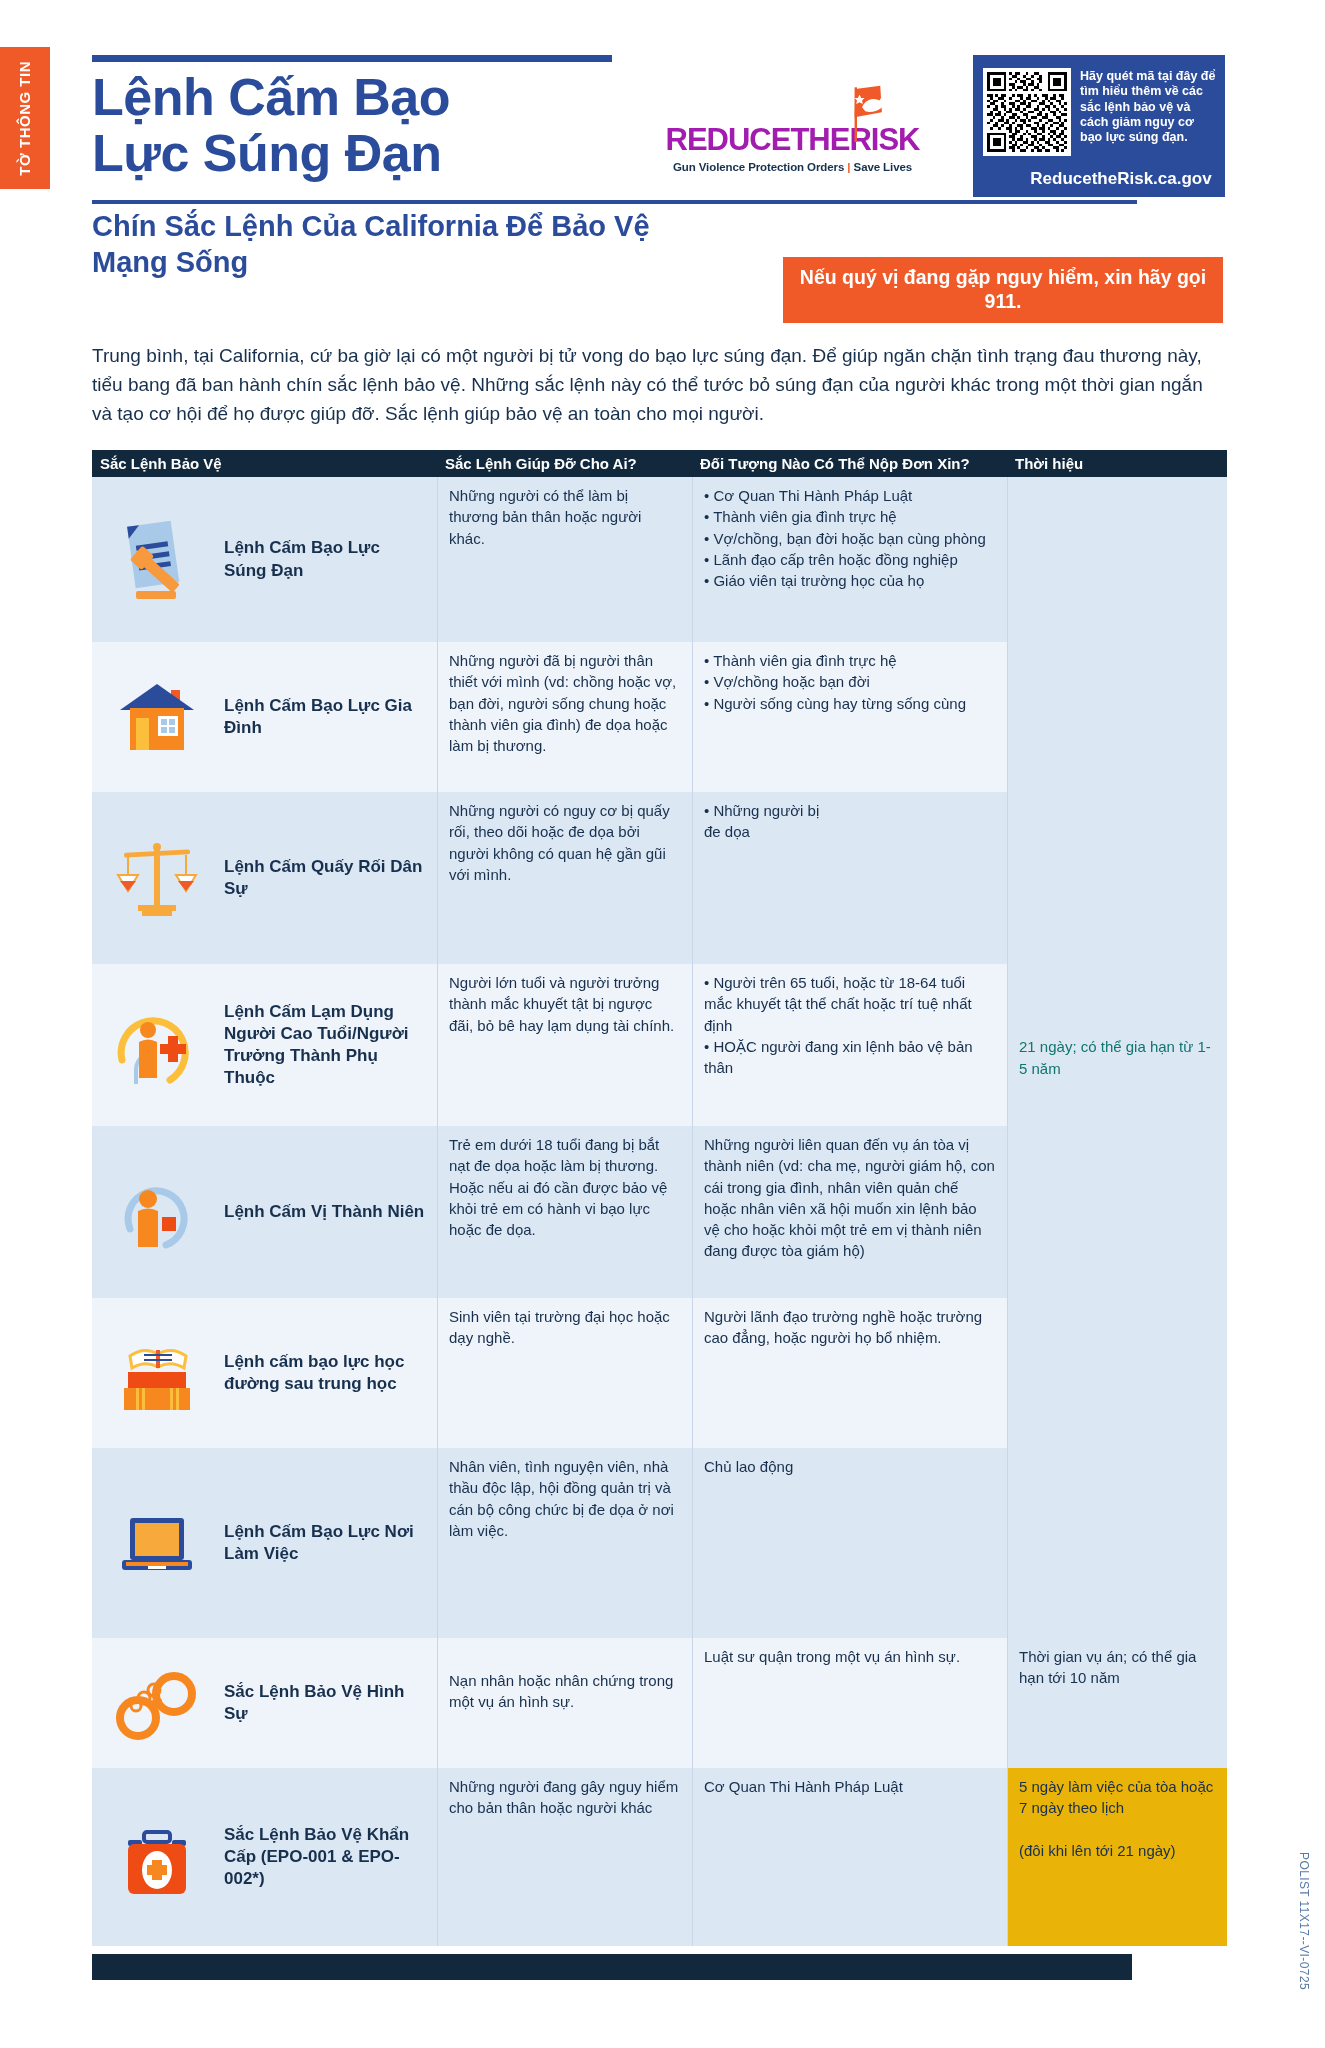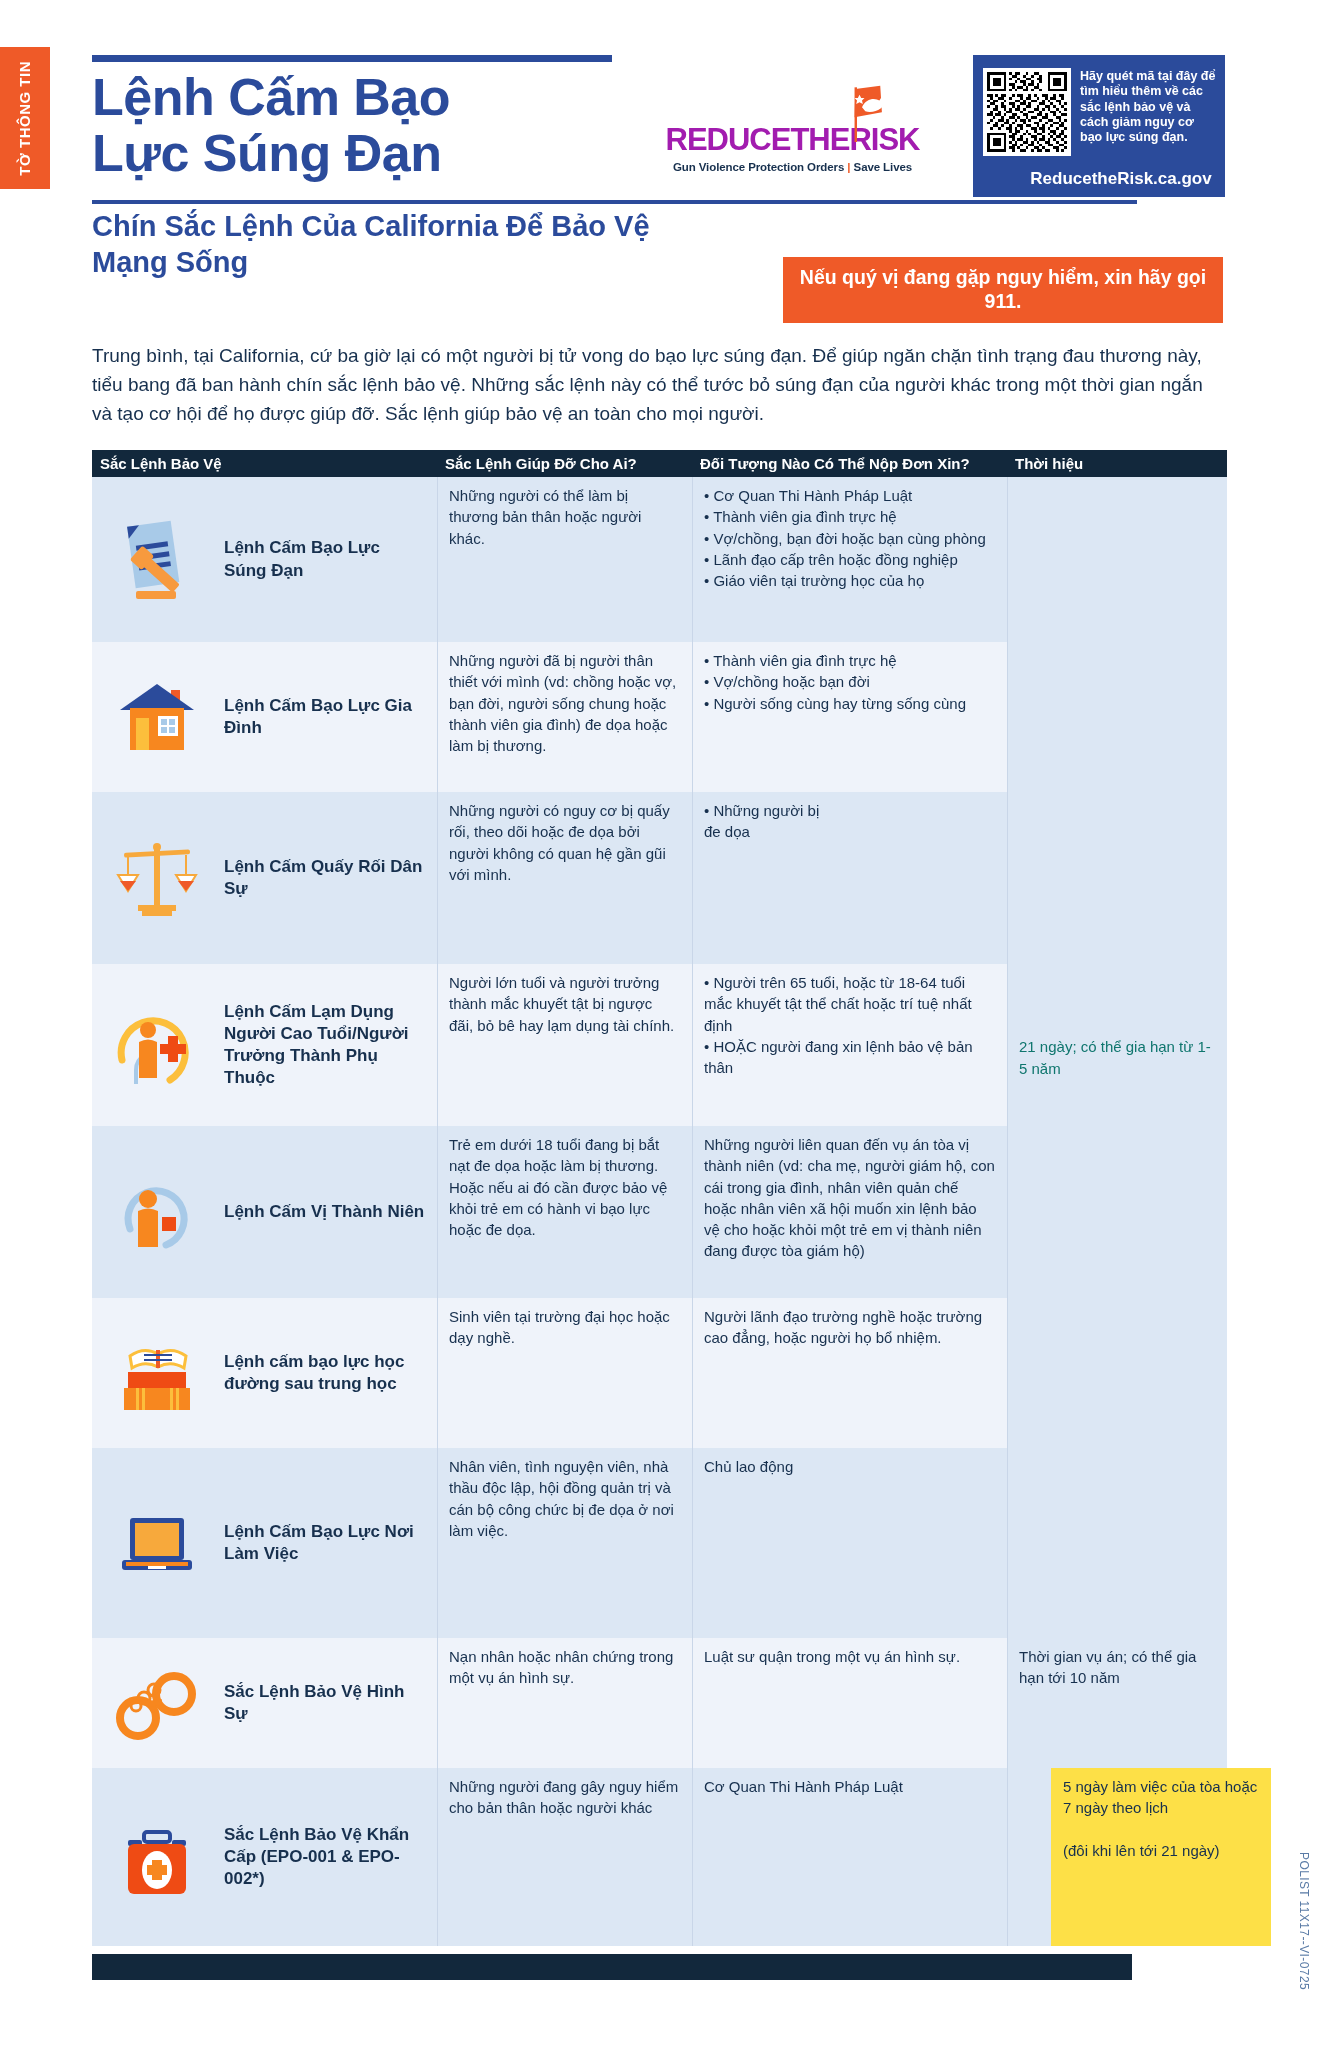--- a/index.html
+++ b/index.html
@@ -554,42 +554,42 @@
               <circle cx="24" cy="58" r="18" fill="none" stroke="#f7871f" stroke-width="8"></circle>
               <circle cx="60" cy="34" r="18" fill="none" stroke="#f7871f" stroke-width="8"></circle>
               <path d="M34 44 L48 42" stroke="#f7871f" stroke-width="6"></path>
               <circle cx="30" cy="38" r="6" fill="none" stroke="#f7871f" stroke-width="3"></circle>
               <circle cx="40" cy="30" r="6" fill="none" stroke="#f7871f" stroke-width="3"></circle>
               <circle cx="22" cy="46" r="5" fill="none" stroke="#f7871f" stroke-width="3"></circle>
             </svg>
           </span>
           <span>Sắc Lệnh Bảo Vệ Hình Sự</span>
         </div>
-        <div class="cell c2" style="white-space: pre-line;">Nạn nhân hoặc nhân chứng trong một vụ án hình sự.</div>
+        <div class="cell c2" style="white-space: pre-line; margin-top: 24px;">Nạn nhân hoặc nhân chứng trong một vụ án hình sự.</div>
         <div class="cell c3" style="white-space: pre-line;">Luật sư quận trong một vụ án hình sự.</div>
         <div class="cell c4" style="white-space: pre-line; background: rgb(220, 231, 244);">Thời gian vụ án; có thể gia hạn tới 10 năm</div>
       </div>
       <div class="row alt1" style="height: 178px;">
         <div class="cell name c1">
           <span class="icon">
             <svg viewBox="0 0 86 86">
               <rect x="30" y="18" width="26" height="10" rx="3" fill="none" stroke="#2b4b9b" stroke-width="4"></rect>
               <rect x="14" y="26" width="14" height="6" rx="2" fill="#2b4b9b"></rect>
               <rect x="58" y="26" width="14" height="6" rx="2" fill="#2b4b9b"></rect>
               <rect x="14" y="30" width="58" height="50" rx="6" fill="#ef4b14"></rect>
               <ellipse cx="43" cy="56" rx="15" ry="19" fill="#fff"></ellipse>
               <rect x="38" y="46" width="10" height="20" fill="#f7871f"></rect>
               <rect x="33" y="51" width="20" height="10" fill="#f7871f"></rect>
             </svg>
           </span>
           <span>Sắc Lệnh Bảo Vệ Khẩn Cấp (EPO-001 &amp; EPO-002*)</span>
         </div>
         <div class="cell c2" style="white-space: pre-line;">Những người đang gây nguy hiểm cho bản thân hoặc người khác</div>
         <div class="cell c3" style="white-space: pre-line;">Cơ Quan Thi Hành Pháp Luật</div>
-        <div class="cell c4" style="white-space: pre-line; background: #fde047; margin-left: 44px;">5 ngày làm việc của tòa hoặc 7 ngày theo lịch
+        <div class="cell c4" style="white-space: pre-line; background: #eab308;">5 ngày làm việc của tòa hoặc 7 ngày theo lịch
 
 (đôi khi lên tới 21 ngày)</div>
       </div>
       <div class="dur-col" style="top: 0px; height: 1161px; display: flex; align-items: center;">21 ngày; có thể gia hạn từ 1-5 năm</div>
       <div class="vline" style="left: 345px;"></div>
       <div class="vline" style="left: 600px;"></div>
       <div class="vline" style="left: 915px;"></div>
     </div>
 </div>
 

